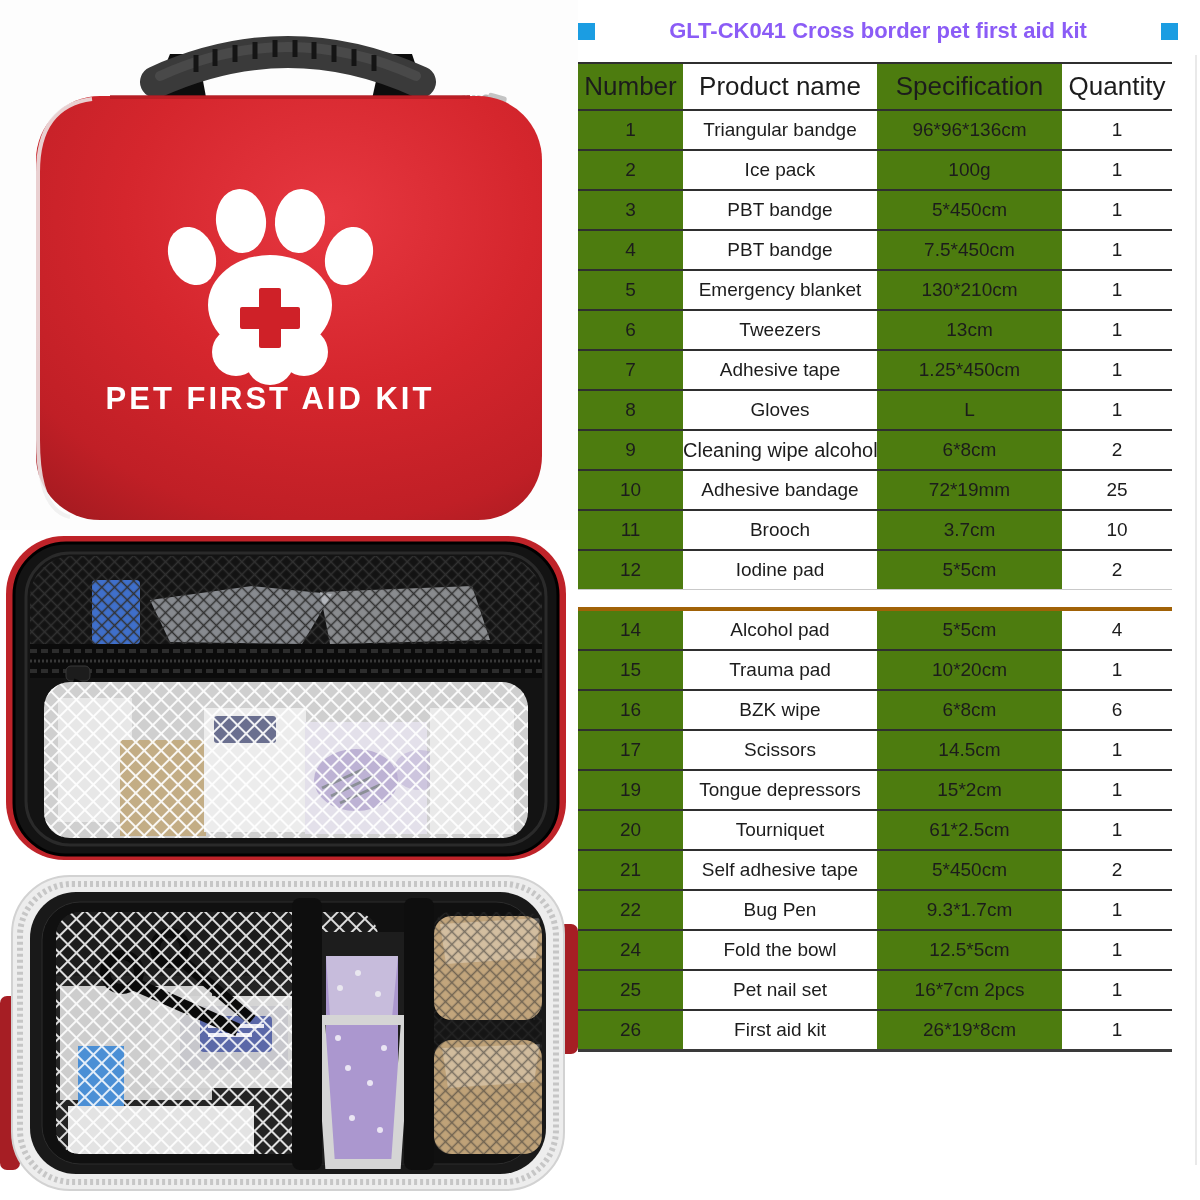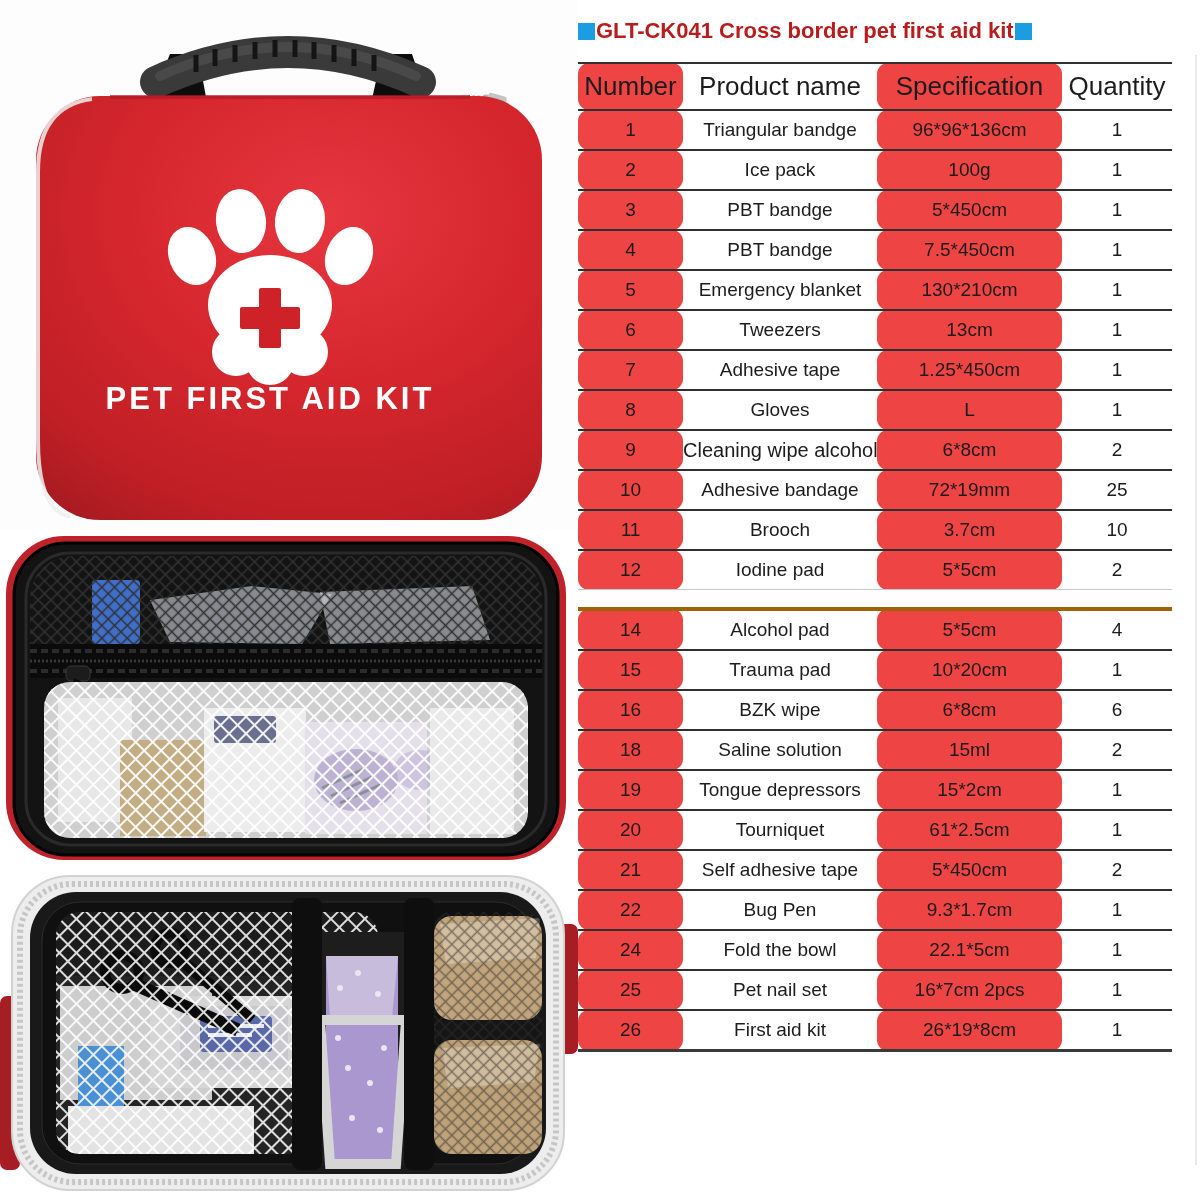--- a/index.html
+++ b/index.html
@@ -6,35 +6,35 @@
   body{
     width:1200px;height:1200px;position:relative;overflow:hidden;
     background:#ffffff;font-family:"Liberation Sans",sans-serif;
   }
   
   .photos{position:absolute;left:0;top:0;width:578px;height:996px;}
   .photo{display:block;}
   
   .panel{position:absolute;left:578px;top:0;width:600px;}
   .title-row{
-    height:62px;display:flex;align-items:center;justify-content:flex-start;
-    gap:1px;font-size:22px;font-weight:700;color:#b91c1c;
+    height:62px;display:flex;align-items:center;justify-content:space-between;
+    gap:9px;font-size:22px;font-weight:700;color:#8b5cf6;
   }
   .sq{width:17px;height:17px;display:inline-block;background:#1b9de2;}
   table{border-collapse:collapse;width:594px;table-layout:fixed;}
   col.w1{width:105px;} col.w2{width:194px;} col.w3{width:185px;} col.w4{width:110px;}
   th,td{
     text-align:center;vertical-align:middle;padding:0;color:#1c1c1c;
     overflow:hidden;white-space:nowrap;
   }
   th{height:45px;font-size:26px;font-weight:400;}
   td{height:38px;font-size:19px;}
   td.small{font-size:20px;}
   tr{border-top:2px solid #2f2f2f;border-bottom:2px solid #2f2f2f;}
-  .c1,.c3{background:#ef4444;border-radius:11px;}
+  .c1,.c3{background:#4d7c0f;}
   #spec-table-1 tr:last-child{border-bottom:1px solid #c9c9c9;}
   #spec-table-2{margin-top:17px;}
   #spec-table-2 tr:first-child{border-top:4px solid #a16207;}
   #spec-table-2 tr:last-child{border-bottom:3px solid #3a3a3a;margin-top:28px;}
   .right-edge{position:absolute;left:1195px;top:55px;width:2px;height:1110px;background:#e9e9e9;}
 </style>
 </head>
 <body>
 
 <div class="photos">
@@ -338,24 +338,24 @@
     <td class="c3">10*20cm</td>
     <td class="c4">1</td>
   </tr>
         <tr>
     <td class="c1">16</td>
     <td class="c2">BZK wipe</td>
     <td class="c3">6*8cm</td>
     <td class="c4">6</td>
   </tr>
         <tr>
-    <td class="c1">18</td>
-    <td class="c2">Saline solution</td>
-    <td class="c3">15ml</td>
-    <td class="c4">2</td>
+    <td class="c1">17</td>
+    <td class="c2">Scissors</td>
+    <td class="c3">14.5cm</td>
+    <td class="c4">1</td>
   </tr>
         <tr>
     <td class="c1">19</td>
     <td class="c2">Tongue depressors</td>
     <td class="c3">15*2cm</td>
     <td class="c4">1</td>
   </tr>
         <tr>
     <td class="c1">20</td>
     <td class="c2">Tourniquet</td>
@@ -370,21 +370,21 @@
   </tr>
         <tr>
     <td class="c1">22</td>
     <td class="c2">Bug Pen</td>
     <td class="c3">9.3*1.7cm</td>
     <td class="c4">1</td>
   </tr>
         <tr>
     <td class="c1">24</td>
     <td class="c2">Fold the bowl</td>
-    <td class="c3">22.1*5cm</td>
+    <td class="c3">12.5*5cm</td>
     <td class="c4">1</td>
   </tr>
         <tr>
     <td class="c1">25</td>
     <td class="c2">Pet nail set</td>
     <td class="c3">16*7cm 2pcs</td>
     <td class="c4">1</td>
   </tr>
         <tr>
     <td class="c1">26</td>

